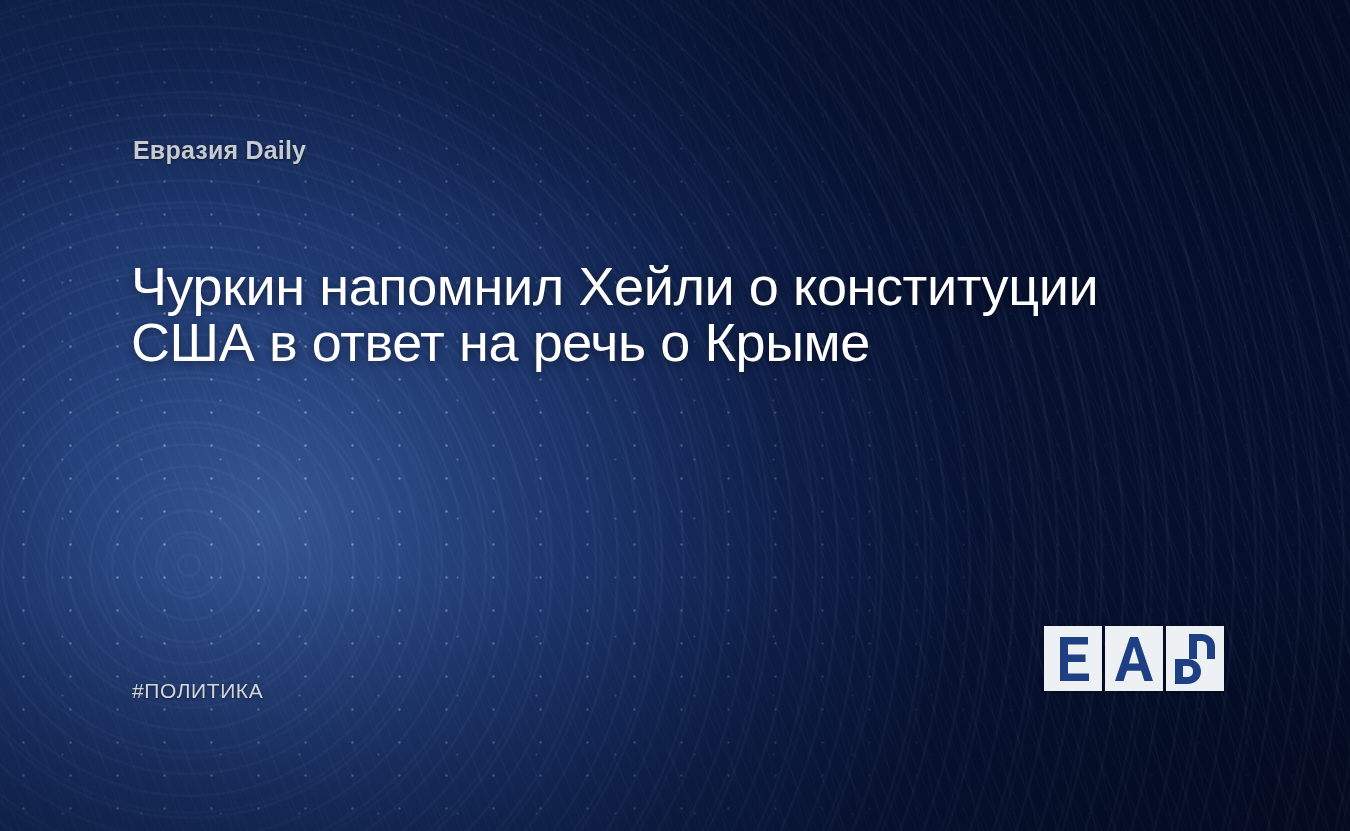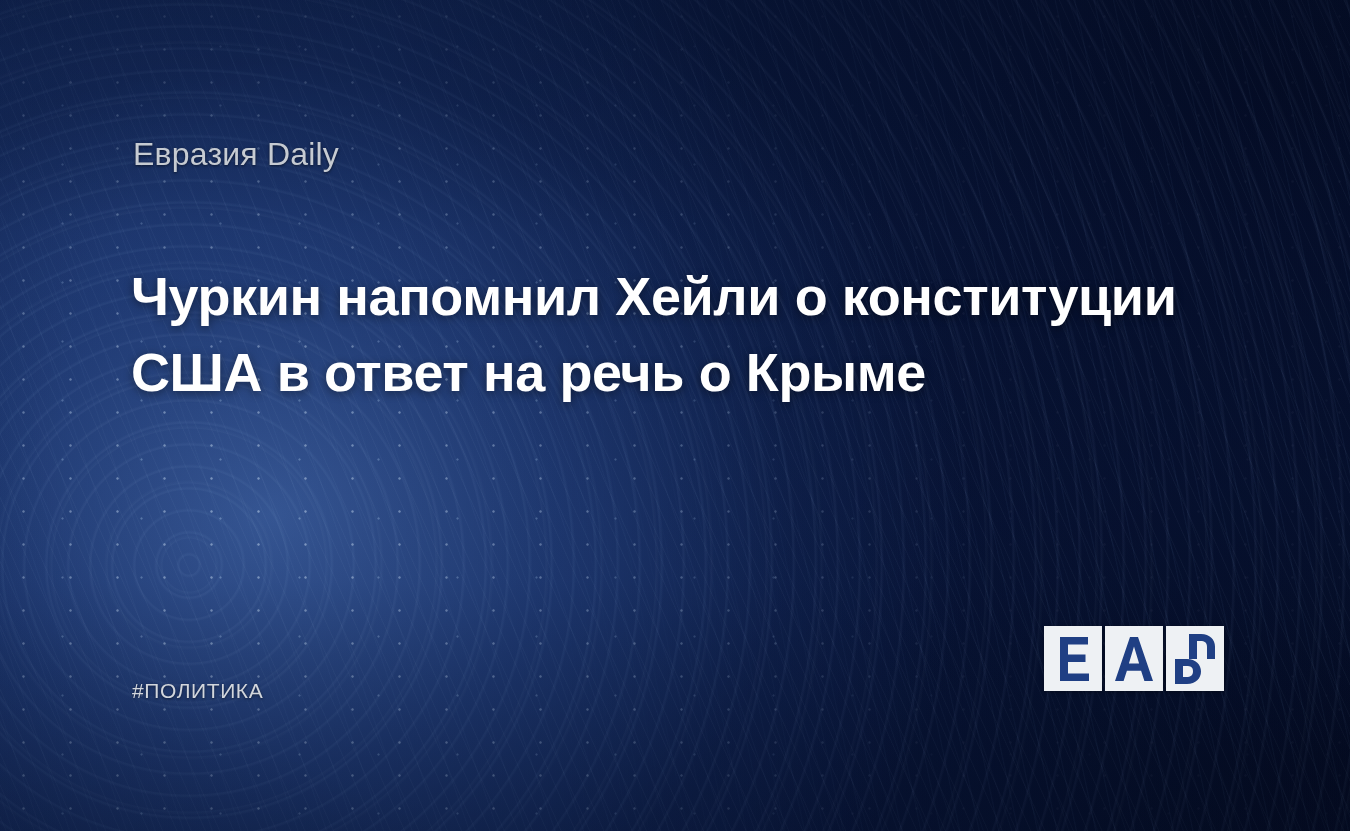--- a/index.html
+++ b/index.html
@@ -110,37 +110,37 @@
   
   .content {
     position: absolute;
     inset: 0;
   }
 
   .brand {
     position: absolute;
     left: 133px;
     top: 136px;
-    font-size: 32px;
-    font-weight: 400;
+    font-size: 25px;
+    font-weight: 700;
     letter-spacing: .2px;
     color: #c6cbd2;
     text-shadow: 0 1px 3px rgba(0,0,0,.55);
     white-space: nowrap;
   }
 
   .headline {
     position: absolute;
     left: 131px;
     top: 258px;
     width: 1070px;
     margin: 0;
     font-size: 54px;
-    line-height: 76px;
-    font-weight: 700;
+    line-height: 56px;
+    font-weight: 400;
     letter-spacing: -0.4px;
     color: #ffffff;
     text-shadow: 0 2px 10px rgba(0,0,0,.45);
   }
 
   .tag {
     position: absolute;
     left: 132px;
     top: 679px;
     font-size: 21px;

